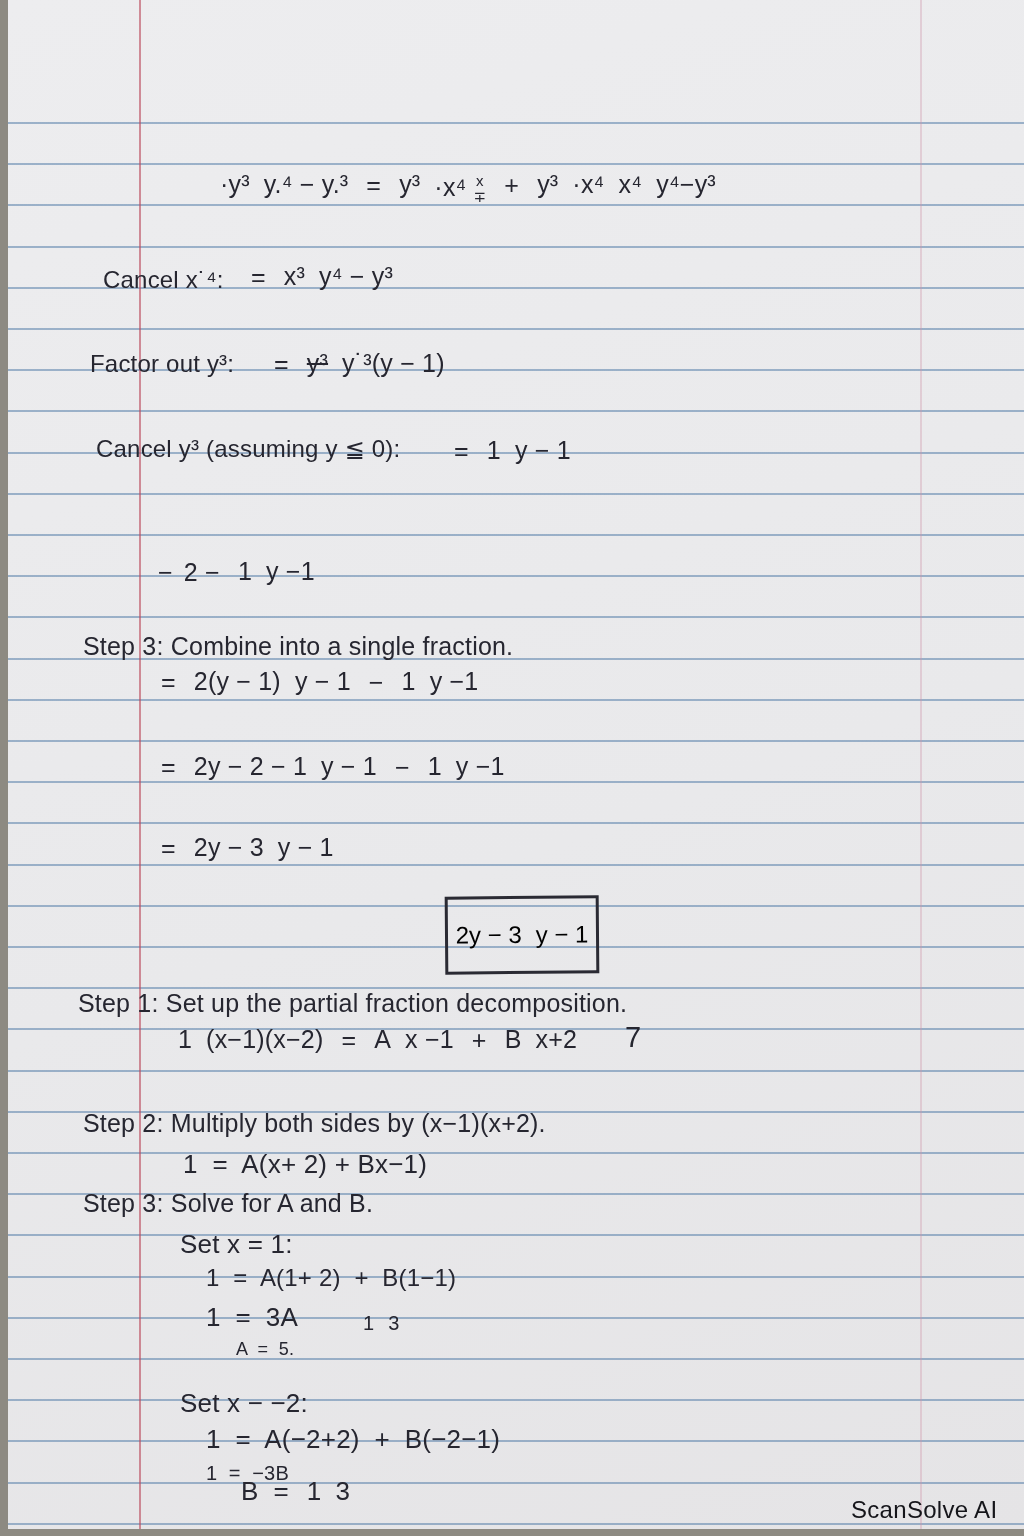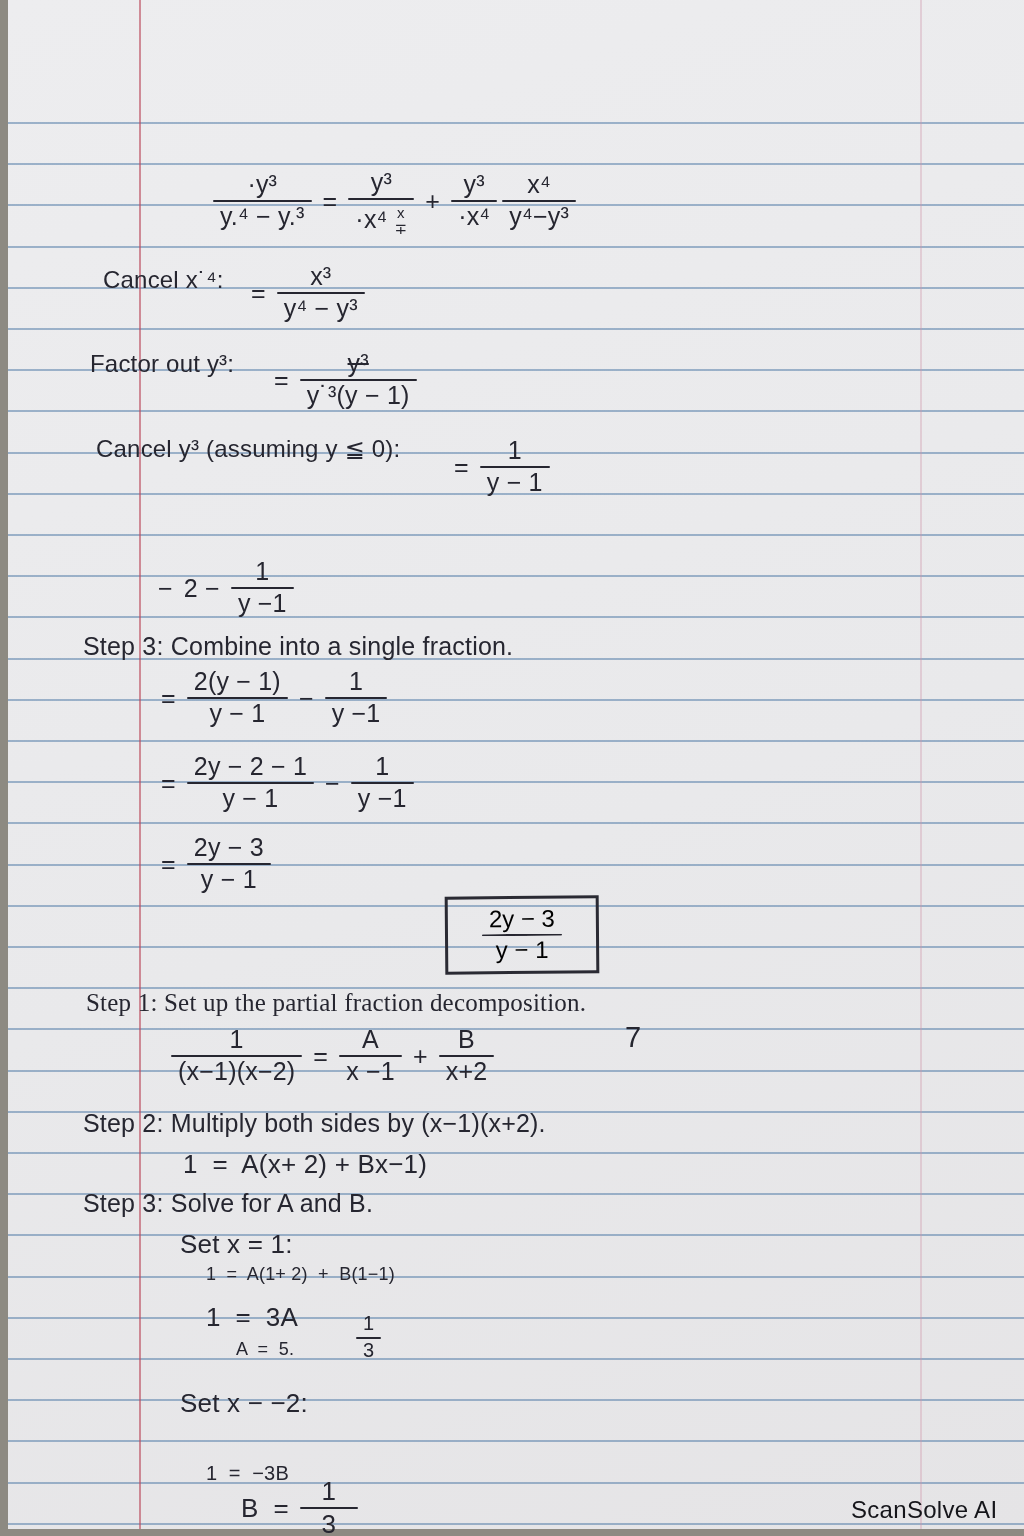--- a/index.html
+++ b/index.html
@@ -18,27 +18,27 @@
       rgba(88,128,170,0.55) 0px, rgba(88,128,170,0.55) 2px,
       transparent 2px, transparent 41.2px);
   }
   .margin-line{position:absolute;left:131px;top:0;bottom:0;width:2px;background:rgba(186,74,92,0.6);}
   .right-line{position:absolute;left:912px;top:0;bottom:0;width:2px;background:rgba(205,150,170,0.35);}
 
   .t{position:absolute;color:#262630;white-space:pre;font-size:24px;letter-spacing:0.2px;}
   .row{position:absolute;display:flex;align-items:center;color:#262630;white-space:pre;font-size:25px;letter-spacing:0.2px;}
   .title{font-size:25px;}
 
-  .frac{display:inline-flex;flex-direction:column;align-items:center;line-height:1.08;text-align:center;}
+  .frac{display:inline-flex;flex-direction:row;align-items:center;line-height:1.08;text-align:center;}
   .frac .num,.frac .den{padding:1px 7px 2px;}
   .frac .bar{align-self:stretch;height:0;border-bottom:2.5px solid #262630;border-radius:2px;}
   .den-flex{display:inline-flex;align-items:flex-end;}
 
   .op{margin:0 11px;}
-  .mul-gap{margin-left:5px;}
+  .mul-gap{}
 
   .cstack{display:inline-flex;flex-direction:column;align-items:center;font-size:15px;line-height:1.05;margin-left:7px;transform:translateY(4px);}
   .struck{text-decoration:line-through;text-decoration-thickness:2px;}
 
   .box{position:absolute;border:3px solid #2a2a33;display:flex;align-items:center;justify-content:center;transform:rotate(-0.5deg);}
   .box .frac{font-size:24px;}
 
   .sfrac{position:absolute;font-size:20px;color:#262630;}
   .sfrac .bar{border-bottom:2px solid #262630;}
   .wide-frac{min-width:58px;}
@@ -167,21 +167,21 @@
   </div>
 
   <div class="box" style="left:437px;top:896px;width:148px;height:72px;">
     <span class="frac">
       <span class="num">2y − 3</span>
       <span class="bar"></span>
       <span class="den">y − 1</span>
     </span>
   </div>
 
-  <div class="t title" style="left:78px;top:989px;font-family:Liberation Serif, serif;">Step 1: Set up the partial fraction decomposition.</div>
+  <div class="t title" style="left:70px;top:989px;">Step 1: Set up the partial fraction decomposition.</div>
 
   <div class="row" style="left:163px;top:1025px;">
     <span class="frac">
       <span class="num">1</span>
       <span class="bar"></span>
       <span class="den">(x−1)(x−2)</span>
     </span>
     <span class="op">=</span>
     <span class="frac">
       <span class="num">A</span>
@@ -196,32 +196,33 @@
     </span>
   </div>
   <div class="t" style="left:617px;top:1021px;font-size:29px;">7</div>
 
   <div class="t title" style="left:75px;top:1109px;">Step 2: Multiply both sides by (x−1)(x+2).</div>
   <div class="t" style="left:175px;top:1149px;font-size:26px;">1  =  A(x+ 2) + Bx−1)</div>
 
   <div class="t title" style="left:75px;top:1189px;">Step 3: Solve for A and B.</div>
 
   <div class="t" style="left:172px;top:1229px;font-size:26px;">Set x = 1:</div>
-  <div class="t" style="left:198px;top:1264px;font-size:18px;">1  =  A(1+ 2)  +  B(1−1)</div>
+  <div class="t" style="left:198px;top:1264px;font-size:24px;">1  =  A(1+ 2)  +  B(1−1)</div>
   <div class="t" style="left:198px;top:1302px;font-size:26px;">1  =  3A</div>
   <div class="t" style="left:228px;top:1339px;font-size:18px;">A  =  5.</div>
   <div class="sfrac" style="left:348px;top:1312px;">
     <span class="frac">
       <span class="num">1</span>
       <span class="bar"></span>
       <span class="den">3</span>
     </span>
   </div>
 
   <div class="t" style="left:172px;top:1388px;font-size:26px;">Set x − −2:</div>
+  <div class="t" style="left:198px;top:1424px;font-size:26px;">1  =  A(−2+2)  +  B(−2−1)</div>
   <div class="t" style="left:198px;top:1462px;font-size:20px;">1  =  −3B</div>
   <div class="row" style="left:233px;top:1476px;font-size:26px;">
     <span class="op" style="margin-left:0;">B  =</span>
     <span class="frac wide-frac">
       <span class="num">1</span>
       <span class="bar"></span>
       <span class="den">3</span>
     </span>
   </div>
 

